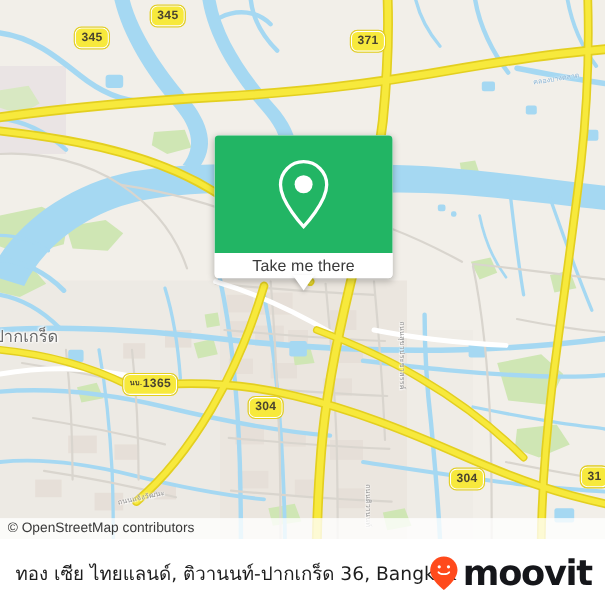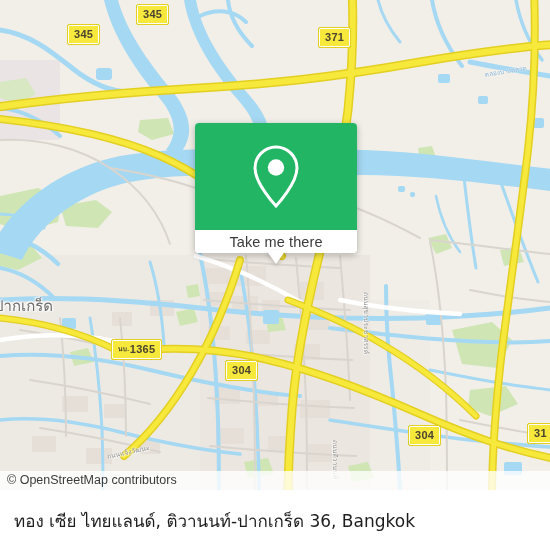--- a/index.html
+++ b/index.html
@@ -6,21 +6,21 @@
   body{width:550px;height:550px;overflow:hidden;font-family:"Liberation Sans","DejaVu Sans",sans-serif;}
   #app{position:relative;width:550px;height:550px;overflow:hidden;background:#f2efe9;}
 
   
   #map-area{position:absolute;left:0;top:0;width:550px;height:490px;overflow:hidden;background:#f2efe9;}
   #map-svg{position:absolute;left:0;top:0;width:550px;height:490px;display:block;}
 
   .shield{
     position:absolute;background:#f7e93c;border:1.6px solid #ffffff;
     outline:1.2px solid #e3cf20;
-    border-radius:1px;color:#4a4430;font-weight:bold;
+    border-radius:6px;color:#4a4430;font-weight:bold;
     font-size:11px;line-height:1;padding:2.5px 5px 3px 5px;
     letter-spacing:.3px;white-space:nowrap;
     box-shadow:0 0 0 .5px rgba(190,170,30,.55);
     font-family:"Liberation Sans",sans-serif;
   }
   .shield .pfx{font-size:6.5px;font-weight:bold;vertical-align:2px;margin-right:.5px;}
 
   .placelabel{
     position:absolute;color:#6b6b6b;font-size:15px;
     font-family:"DejaVu Sans","Liberation Sans",sans-serif;
@@ -293,15 +293,25 @@
         <div id="popup-label">Take me there</div>
       </div>
       <div id="popup-tail"></div>
     </div>
 
     <div id="osm-attr">© OpenStreetMap contributors</div>
   </div>
 
   <div id="bottom-bar">
     <div id="bottom-title">ทอง เซีย ไทยแลนด์, ติวานนท์-ปากเกร็ด 36, Bangkok</div>
+    <div id="moovit-logo">
+      <svg id="moovit-pin" viewBox="0 0 27 32">
+        <path d="M13.5 0.8 C6.6 0.8 1.1 6.3 1.1 13.2 C1.1 22.2 13.5 31.4 13.5 31.4
+                 C13.5 31.4 25.9 22.2 25.9 13.2 C25.9 6.3 20.4 0.8 13.5 0.8 Z" fill="#ff4a1c"></path>
+        <circle cx="9.3" cy="10.3" r="1.45" fill="#ffffff"></circle>
+        <circle cx="17.7" cy="10.3" r="1.45" fill="#ffffff"></circle>
+        <path d="M8.6 15.2 C10.2 17.6 16.8 17.6 18.4 15.2" fill="none" stroke="#ffffff" stroke-width="1.6" stroke-linecap="round"></path>
+      </svg>
+      <div id="moovit-word">moovit</div>
+    </div>
   </div>
 
 </div>
 
 </body></html>

